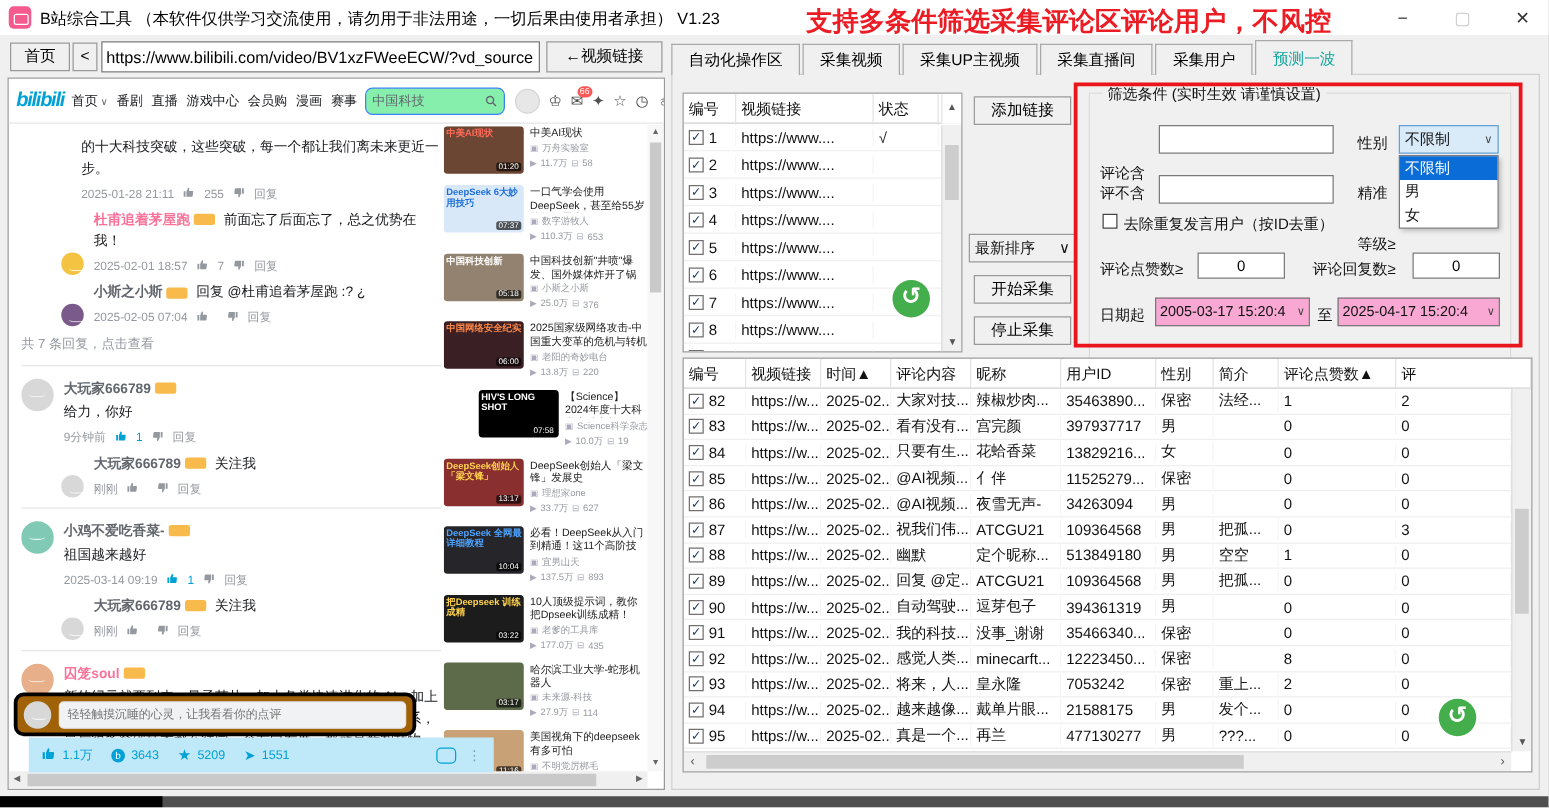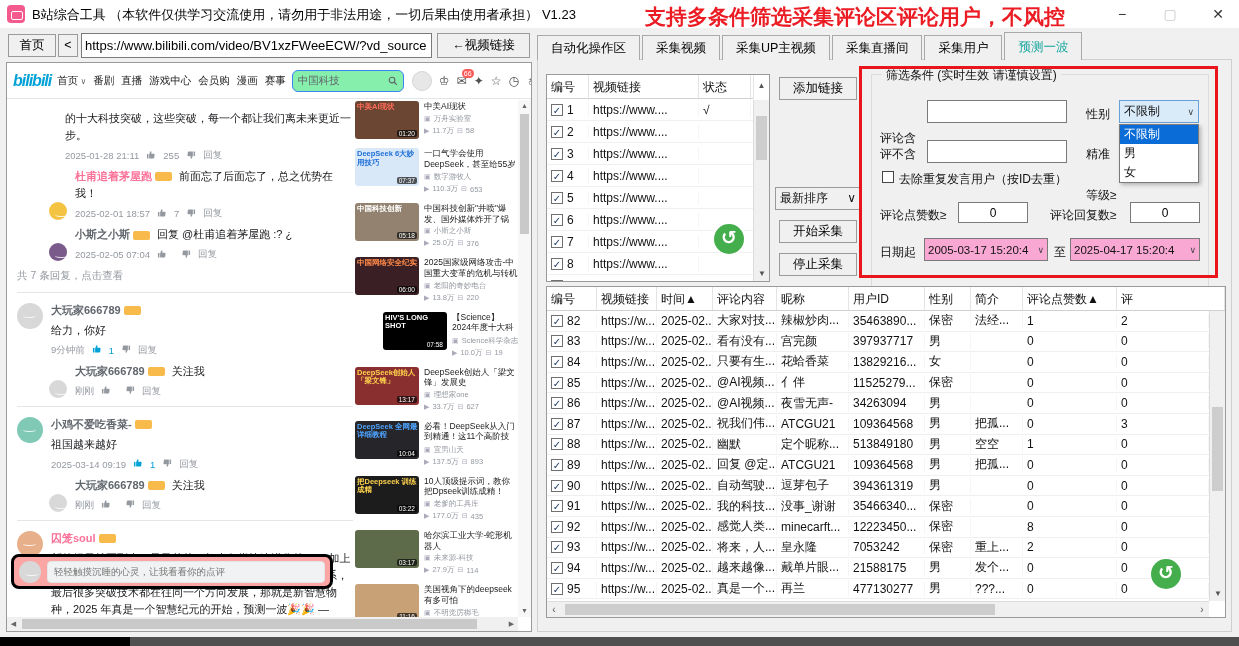--- a/index.html
+++ b/index.html
@@ -60,21 +60,21 @@
   .ctext { display:block; margin-top:4px; font-size:11px; color:#18191c; line-height:1.55; }
   .comment.inline .ctext { display:inline; margin:0 0 0 4px; }
   .comment.more .ctext { color:#9499a0; font-size:10.5px; margin:0; }
   .cfoot { display:flex; align-items:center; gap:7px; margin-top:5px; font-size:9.5px; color:#9499a0; }
   .cfoot svg { fill:#9499a0; }
   .comment.liked .like-ic svg { fill:#00a1d6; }
   .comment.liked .clikes { color:#00a1d6; }
   .dis-ic svg { transform:rotate(180deg); }
 
   
-  .composer { position:absolute; left:4px; top:491px; width:322px; height:35px; background:#fca5a5; border:3px solid #000; border-radius:8px; display:flex; align-items:center; gap:6px; padding:0 5px; z-index:8; }
+  .composer { position:absolute; left:4px; top:491px; width:322px; height:35px; background:#a16207; border:3px solid #000; border-radius:8px; display:flex; align-items:center; gap:6px; padding:0 5px; z-index:8; }
   .composer .cavatar { width:22px; height:22px; }
   .composer input { flex:1; height:22px; background:#f1f2f3; border:1px solid #e3e5e7; border-radius:4px; font-size:9.5px; color:#61666d; padding:0 6px; outline:none; font-family:inherit; }
   .engagebar { position:absolute; left:16px; top:527px; width:372px; height:28px; background:#bfe8f9; display:flex; align-items:center; gap:5px; padding:0 10px; z-index:7; font-size:10px; color:#00a1d6; }
   .engagebar svg { fill:#00a1d6; }
   .eb-num { margin-right:10px; }
   .coin-ic { width:11px; height:11px; border-radius:50%; background:#00a1d6; color:#fff; font-size:8px; line-height:11px; text-align:center; }
   .star-ic { color:#00a1d6; font-size:12px; }
   .share-ic { color:#00a1d6; font-size:11px; }
   .eb-right { margin-left:auto; display:flex; gap:9px; align-items:center; }
   .face-ic { width:16px; height:13px; border:1.5px solid #00a1d6; border-radius:4px; }
@@ -618,20 +618,36 @@
           </div>
         </div>
 
       </div>
 
     <div class="composer">
       <span class="cavatar"></span>
       <input placeholder="轻轻触摸沉睡的心灵，让我看看你的点评" style="">
     </div>
 
+    <div class="engagebar">
+      <span><svg width="12" height="12" viewBox="0 0 16 16">
+            <path d="M1.5 6.5h2.4v7H1.5zM5 13.5V6.8L7.2 2c.9 0 1.6.7 1.6 1.6 0 .2 0 .4-.1.6L8.2 6h4.2c.8 0 1.4.7 1.3 1.5l-.6 4.7c-.1.7-.7 1.3-1.5 1.3H5z"></path>
+          </svg></span>
+      <span class="eb-num">1.1万</span>
+      <span class="coin-ic">b</span>
+      <span class="eb-num">3643</span>
+      <span class="star-ic">★</span>
+      <span class="eb-num">5209</span>
+      <span class="share-ic">➤</span>
+      <span class="eb-num">1551</span>
+      <span class="eb-right">
+        <span class="face-ic"></span>
+        <span class="dots-ic">⋮</span>
+      </span>
+    </div>
 
     <div class="bvscroll">
       <span class="arr up">▲</span>
       <span class="thumb"></span>
       <span class="arr dn">▼</span>
     </div>
     <div class="bhscroll">
       <span class="arr lf">◀</span>
       <span class="thumb"></span>
       <span class="arr rt">▶</span>

